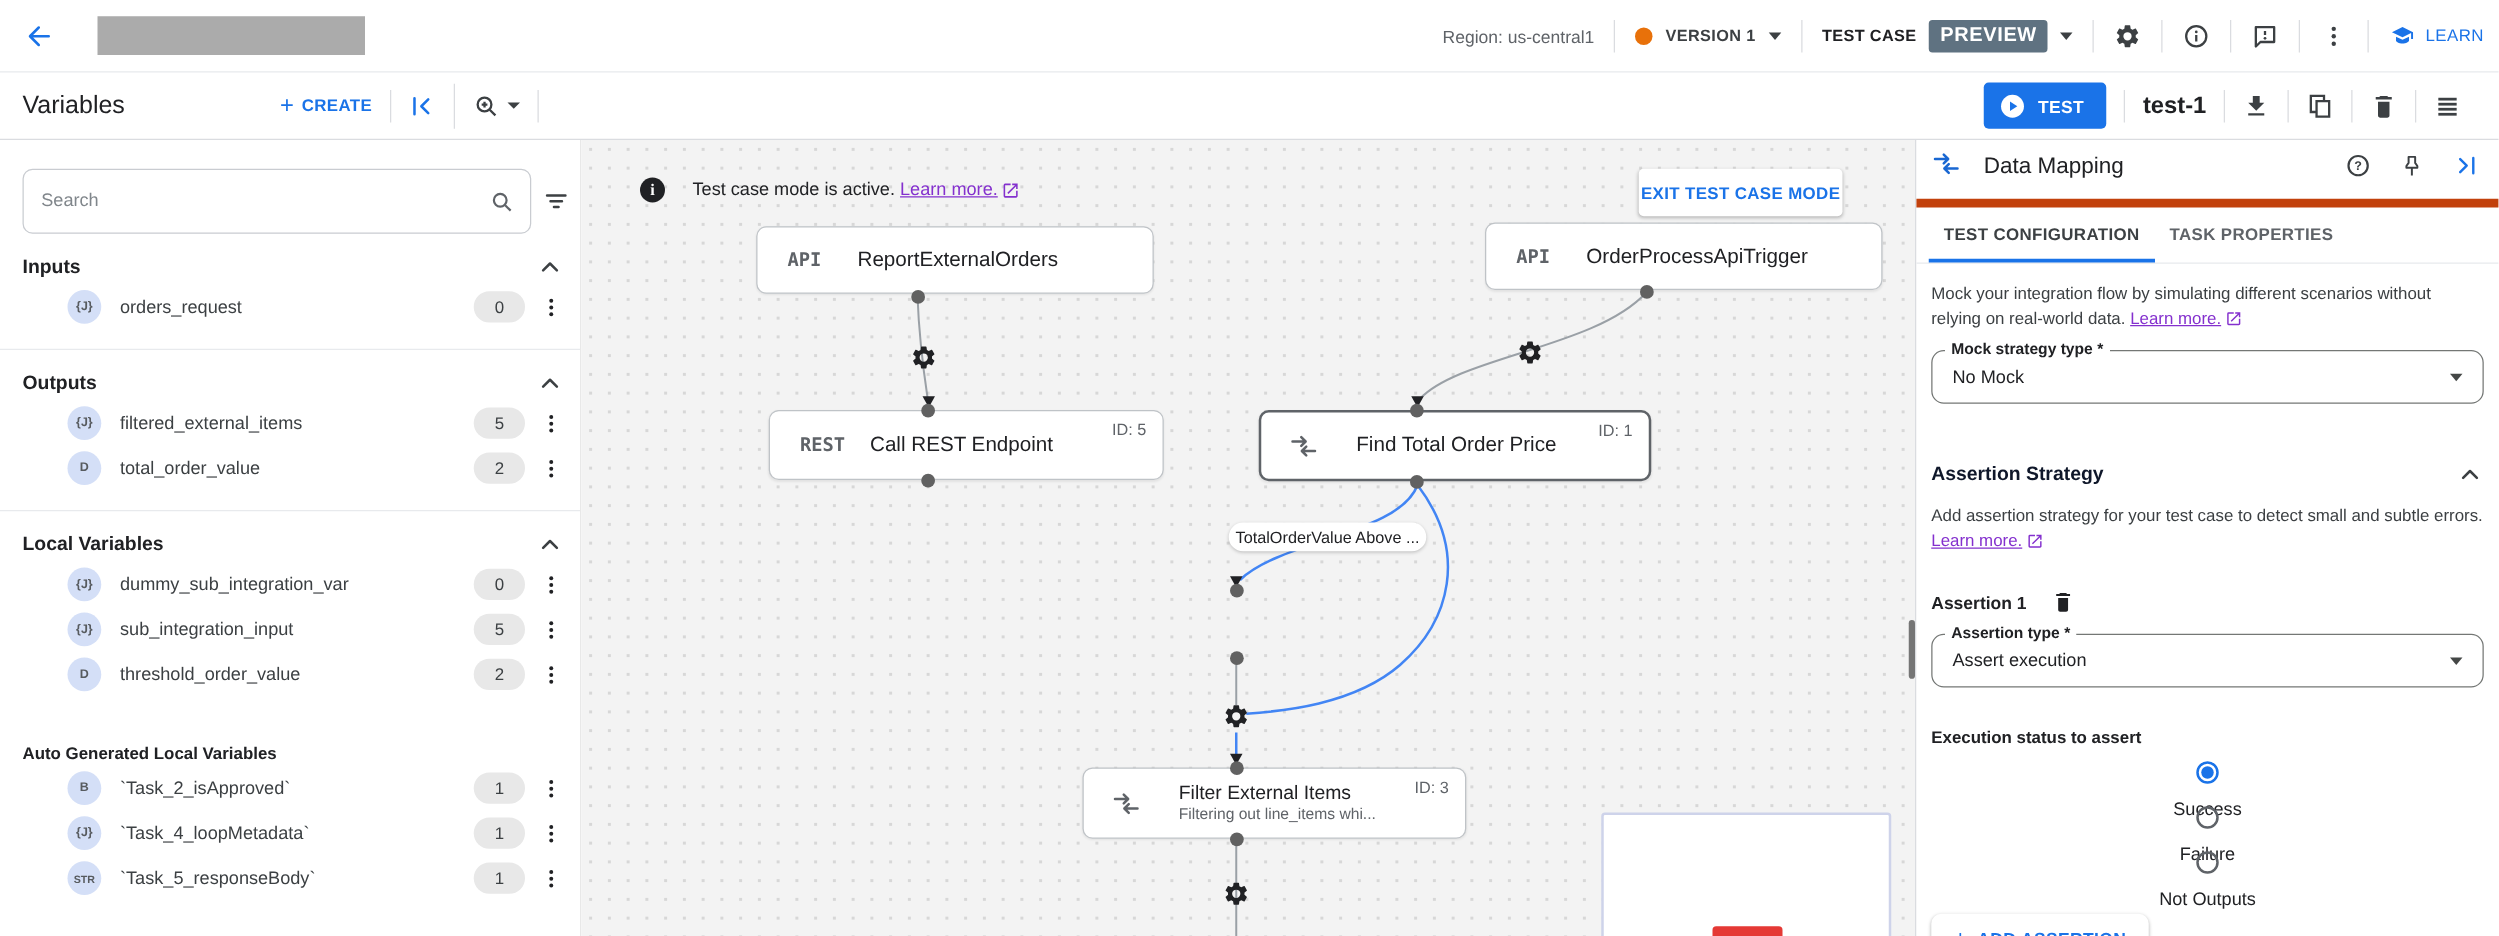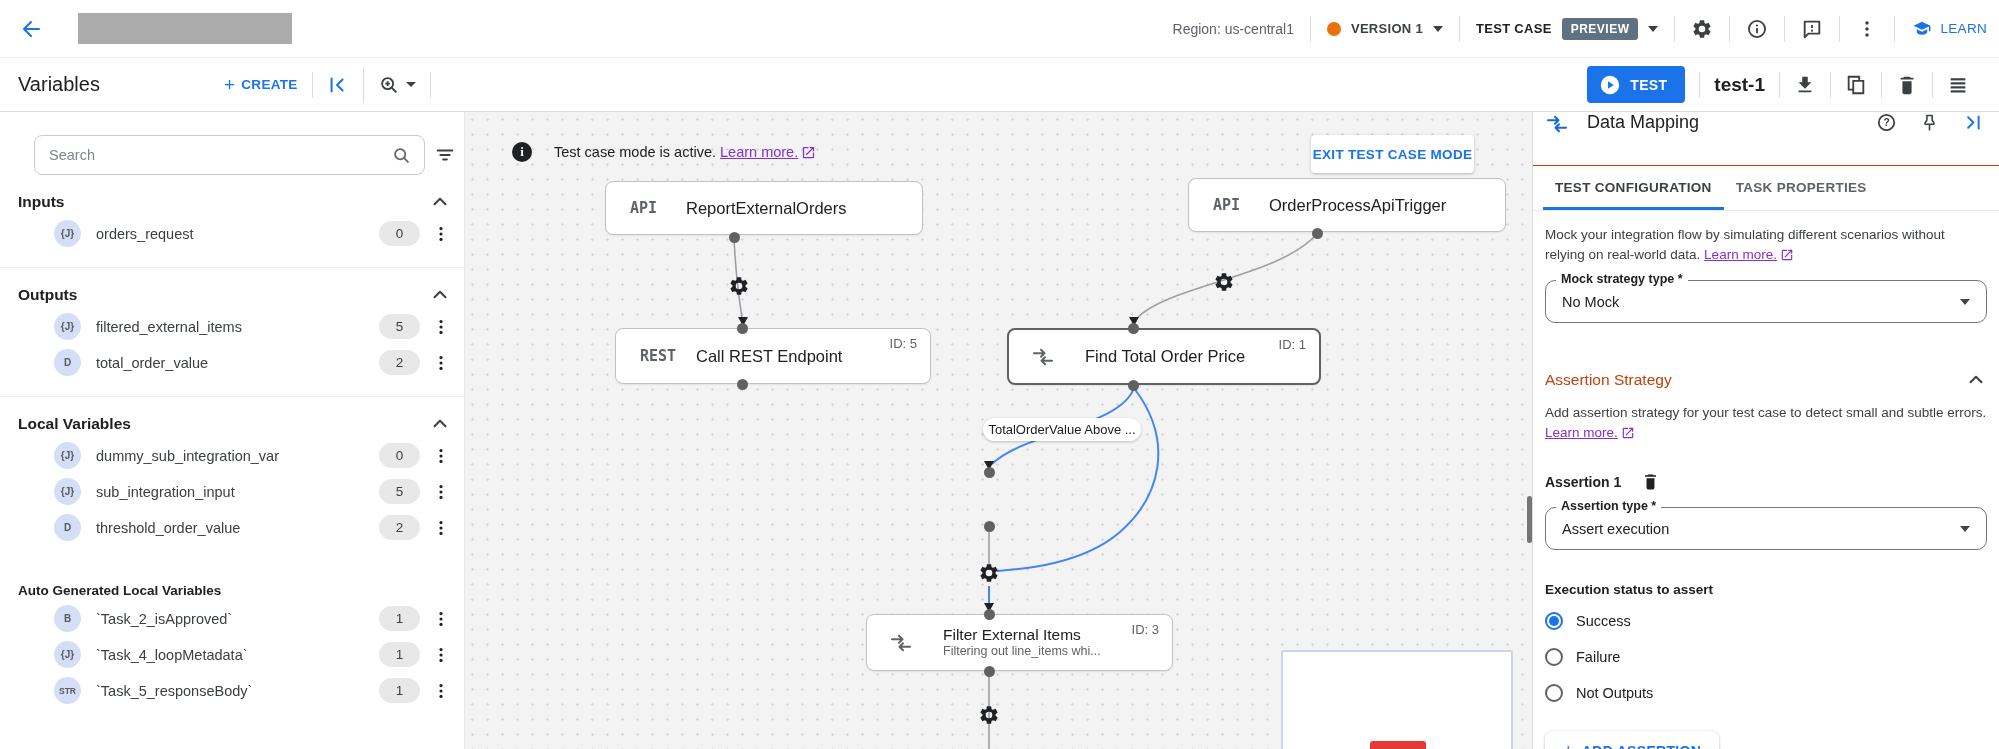--- a/index.html
+++ b/index.html
@@ -12,41 +12,41 @@
   
   .topbar { height:57px; display:flex; align-items:center; padding:0 12px 0 20px; background:#fff; flex:0 0 57px; }
   .back-btn { color:#1a73e8; cursor:pointer; display:flex; }
   .redacted { width:214px; height:31px; background:#ababab; margin-left:34px; }
   .top-right { margin-left:auto; display:flex; align-items:center; gap:16px; }
   .region { color:#5f6368; font-size:14px; }
   .version { display:flex; align-items:center; gap:10px; font-size:13px; font-weight:bold; letter-spacing:.3px; color:#3c4043; cursor:pointer; }
   .vdot { width:14px; height:14px; border-radius:50%; background:var(--version-dot,#e8710a); }
   .caret { width:0; height:0; border-left:5px solid transparent; border-right:5px solid transparent; border-top:6px solid #3c4043; display:inline-block; }
   .testcase { display:flex; align-items:center; gap:10px; font-size:13px; font-weight:bold; letter-spacing:.3px; color:#202124; cursor:pointer; }
-  .preview-badge { background:var(--preview-badge-bg,#5f7281); color:#fff; font-size:12px; font-weight:bold; letter-spacing:.5px; padding:4px 9px; border-radius:3px; }
+  .preview-badge { background:var(--preview-badge-bg,#5f7281); color:#fff; font-size:16px; font-weight:bold; letter-spacing:.5px; padding:4px 9px; border-radius:3px; }
   .icon-btn { color:#3c4043; cursor:pointer; display:flex; align-items:center; }
   .learn { display:flex; align-items:center; gap:7px; color:#1a73e8; font-size:13.5px; font-weight:normal; letter-spacing:.3px; cursor:pointer; }
 
   
   .toolbar { height:55px; border-top:1px solid #e8eaed; border-bottom:1px solid #dadce0; display:flex; align-items:center; padding:0 30px 0 18px; flex:0 0 55px; background:#fff; }
   .vars-title { font-size:20px; color:#202124; }
   .create-btn { margin-left:124px; display:flex; align-items:center; gap:6px; color:#1a73e8; font-size:13.5px; font-weight:bold; letter-spacing:.3px; cursor:pointer; }
   .plus-glyph { font-size:19px; font-weight:normal; line-height:1; }
   .toolbar .vdiv { margin:0 14px; }
   .tall { height:36px; }
   .test-btn { margin-left:auto; background:var(--accent,#1a73e8); color:#fff; border:none; border-radius:4px; height:37px; padding:0 18px 0 12px; font-size:14px; font-weight:bold; letter-spacing:.3px; display:flex; align-items:center; gap:9px; cursor:pointer; font-family:inherit; }
   .test-name { font-size:19px; font-weight:bold; color:#202124; cursor:pointer; }
 
   
   .main { flex:1; display:flex; min-height:0; }
 
   
   .sidebar { width:465px; flex:0 0 465px; background:#fff; border-right:1px solid #e8e8e8; overflow:hidden; }
   .search-row { display:flex; align-items:center; margin:23px 8px 0 18px; }
-  .search-box { flex:1; height:40px; border:1px solid #c9ccd1; border-radius:8px; display:flex; align-items:center; padding:0 12px 0 14px;margin-left:16px; }
+  .search-box { flex:1; height:52px; border:1px solid #c9ccd1; border-radius:8px; display:flex; align-items:center; padding:0 12px 0 14px; }
   .search-box input { border:none; outline:none; flex:1; font-size:14.5px; font-family:inherit; color:#202124; }
   .search-box input::placeholder { color:#80868b; }
   .sort-btn { margin-left:9px; color:#3c4043; cursor:pointer; display:flex; }
   .var-section { padding:0 13px 18px 18px; }
   .var-section.bordered { border-bottom:1px solid #e8eaed; }
   .sec-head { display:flex; align-items:center; justify-content:space-between; margin-top:16px; }
   .sec-head h3 { font-size:15.5px; font-weight:bold; color:#202124; }
   .sec-head.small h3 { font-size:13.5px; }
   .chev { color:#3c4043; cursor:pointer; display:flex; }
   .var-row { display:flex; align-items:center; height:31px; margin-top:5px; padding-left:36px; }
@@ -83,39 +83,39 @@
   .nsub { font-size:12.5px; color:#5f6368; }
   .edges { position:absolute; left:0; top:0; width:1067px; height:637px; pointer-events:none; }
   .cdot { position:absolute; width:11px; height:11px; border-radius:50%; background:#616161; }
   .edge-label { position:absolute; left:518px; top:306px; width:158px; height:23px; background:#fff; border-radius:12px; box-shadow:0 1px 3px rgba(0,0,0,.22); font-size:13px; color:#202124; display:flex; align-items:center; justify-content:center; white-space:nowrap; }
   .side-card { position:absolute; left:816px; top:538px; width:232px; height:112px; background:#fff; border:2px solid #ced3ea; border-radius:3px; }
   .red-bar { position:absolute; left:87px; top:89px; width:56px; height:14px; background:#e53935; border-radius:3px; }
   .scroll-thumb { position:absolute; right:0; top:384px; width:5px; height:47px; background:#757575; border-radius:3px; }
 
   
   .panel { width:467px; flex:0 0 467px; background:#fff; border-left:1px solid #dadce0; overflow:hidden; }
-  .p-head { height:54px; display:flex; align-items:flex-start; padding:0 16px 0 12px; border-bottom:1px solid #c2410c; }
+  .p-head { height:54px; display:flex; align-items:flex-end; padding:0 16px 16px 12px; border-bottom:7px solid #c2410c; }
   .p-title { font-size:18px; color:#202124; margin-left:18px; }
   .p-head-icons { margin-left:auto; display:flex; align-items:center; gap:22px; }
   .p-tabs { display:flex; border-bottom:1px solid #e8eaed; padding-left:10px; }
   .p-tab { font-size:13.5px; letter-spacing:.3px; font-weight:bold; color:#5f6368; padding:14px 12px 12px; cursor:pointer; border-bottom:3px solid transparent; }
   .p-tab.active { color:#3c4043; border-bottom-color:var(--accent,#1a73e8); }
   .p-body { padding:14px 12px 0 12px; }
   .help-text { font-size:13.5px; line-height:1.45; color:#3c4043; }
   .field { position:relative; border:1px solid #747775; border-radius:10px; height:43px; display:flex; align-items:center; padding:0 16px; margin-top:16px; cursor:pointer; }
   .field .flabel { position:absolute; top:-9px; left:10px; background:#fff; padding:0 5px; font-size:12.5px; font-weight:bold; color:#202124; }
   .field .fvalue { font-size:14.5px; color:#202124; }
   .field .caret { margin-left:auto; border-top-color:#444746; }
   .sect-head { margin-top:46px; display:flex; align-items:center; justify-content:space-between; }
-  .sect-head h2 { font-size:15.5px; font-weight:normal; color:#c2410c; }
+  .sect-head h2 { font-size:15.5px; font-weight:bold; color:#0f172a; }
   .sect-help { margin-top:12px; }
   .assert-head { margin-top:30px; display:flex; align-items:center; gap:20px; }
   .assert-head span { font-size:14px; font-weight:bold; color:#202124; }
   .status-label { margin-top:32px; font-size:13.5px; font-weight:bold; color:#202124; }
-  .radio-row { display:flex; align-items:center; gap:13px; margin-top:12px; height:24px; }
+  .radio-row { display:flex; align-items:center; gap:13px; margin-top:12px; height:24px;flex-direction:column; }
   .radio { width:18px; height:18px; border-radius:50%; border:2px solid #5f6368; flex:0 0 18px; cursor:pointer; position:relative; }
   .radio.checked { border-color:var(--accent,#1a73e8); }
   .radio.checked::after { content:""; position:absolute; left:2px; top:2px; width:10px; height:10px; border-radius:50%; background:var(--accent,#1a73e8); }
   .radio-label { font-size:14.5px; color:#202124; }
   .add-assert { margin-top:26px; background:#fff; border:none; border-radius:8px; box-shadow:0 1px 3px rgba(0,0,0,.3); color:#1a73e8; font-size:14px; font-weight:bold; letter-spacing:.3px; padding:11px 18px; display:flex; align-items:center; gap:8px; cursor:pointer; font-family:inherit; }
 </style>
 </head>
 <body>
 
 <svg width="0" height="0" style="position:absolute">

